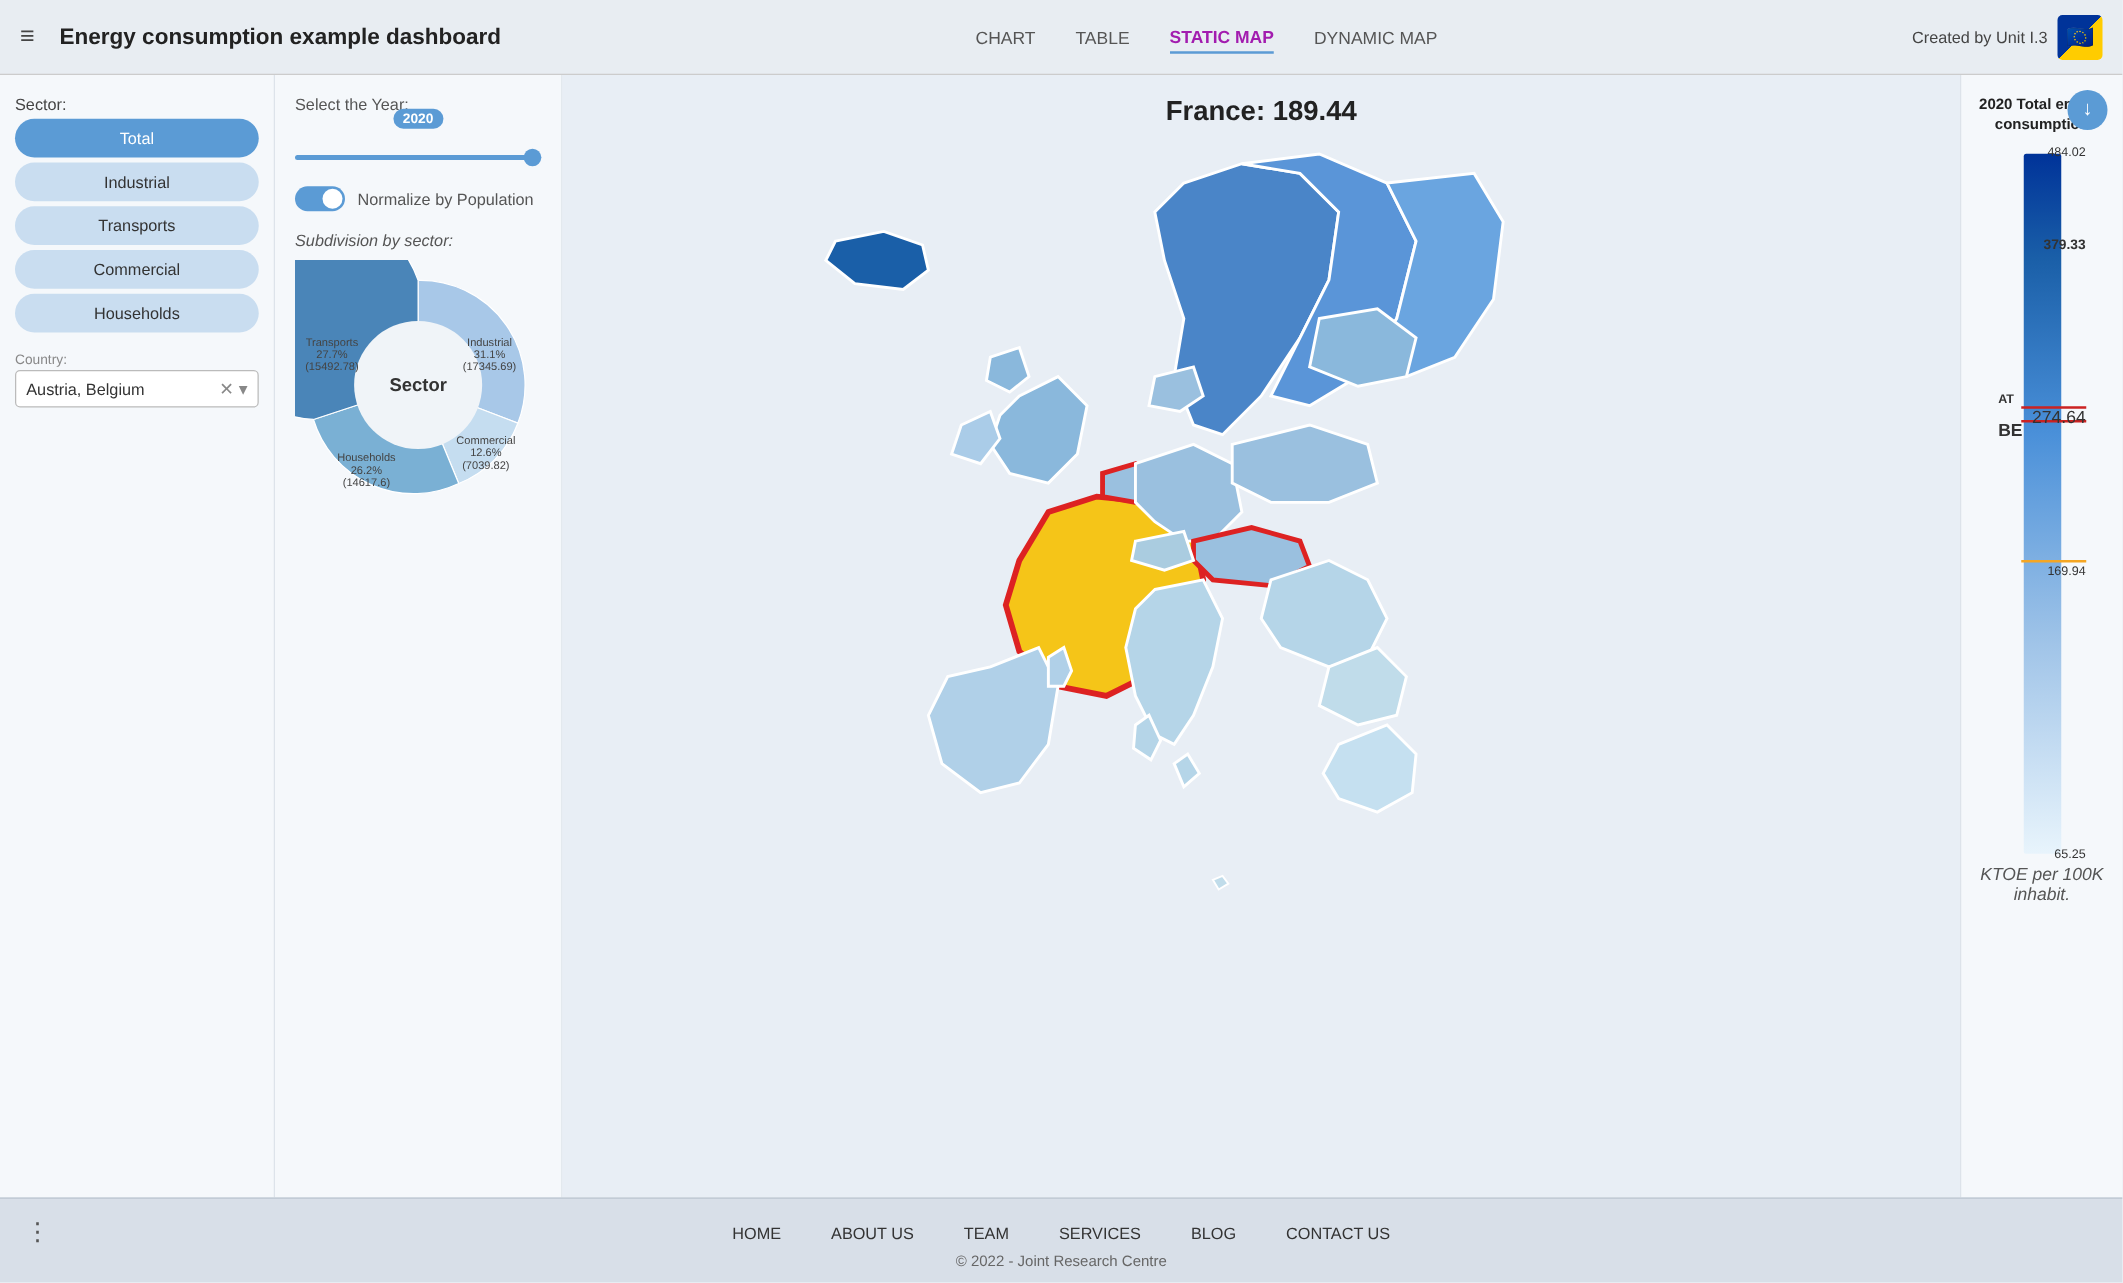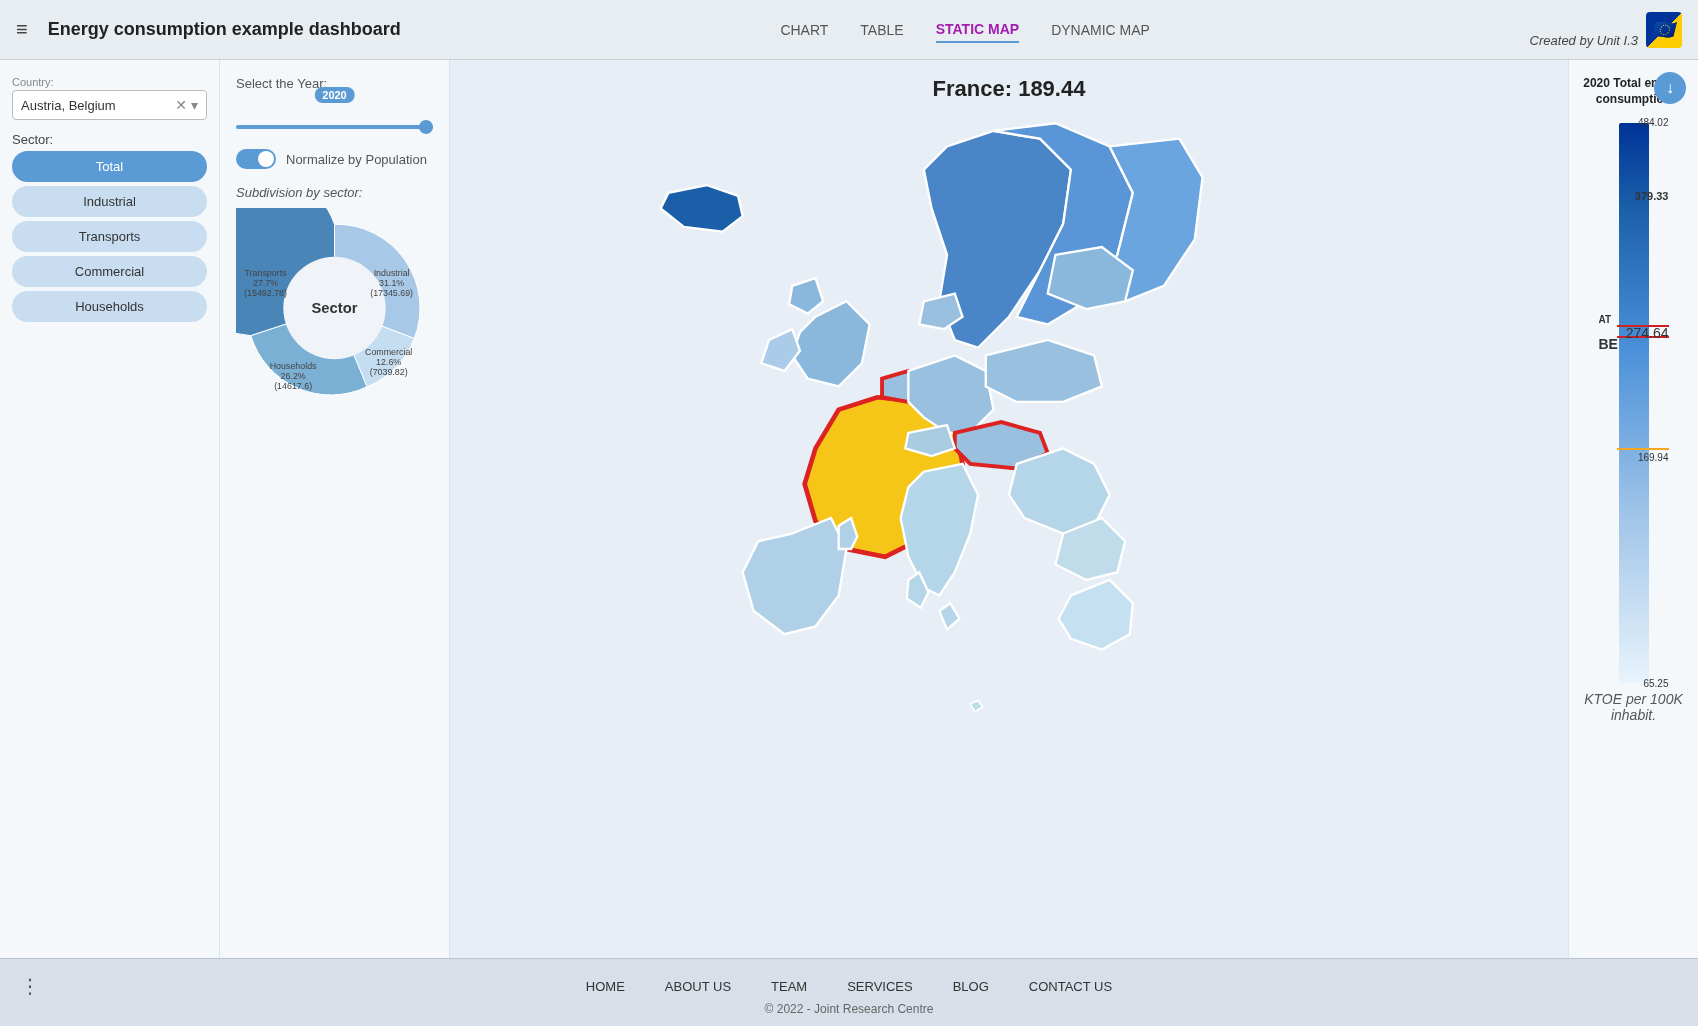--- a/index.html
+++ b/index.html
@@ -13,21 +13,21 @@
       align-items: center;
       padding: 0 16px;
       height: 60px;
       justify-content: space-between;
     }
     .header-left { display: flex; align-items: center; gap: 12px; }
     .header-title { font-size: 18px; font-weight: 600; color: #222; }
     .header-nav { display: flex; gap: 32px; align-items: center; }
     .nav-item { font-size: 14px; color: #555; cursor: pointer; text-decoration: none; padding: 4px 0; }
     .nav-item.active { color: #a21caf; border-bottom: 2px solid #5b9bd5; font-weight: 600; }
-    .header-right { display: flex; align-items: flex-end; gap: 8px; font-style: italic; }
+    .header-right { display: flex; align-items: center; gap: 8px; }
     .created-by { font-size: 13px; color: #444; }
     .eu-logo {
       width: 36px; height: 36px; border-radius: 4px;
       background: linear-gradient(135deg, #003399 50%, #ffcc00 50%);
       display: flex; align-items: center; justify-content: center;
       font-size: 18px;
     }
     .hamburger { font-size: 20px; color: #444; cursor: pointer; margin-right: 8px; }
 
     
@@ -156,33 +156,33 @@
   <div class="header-right">
     <span class="created-by">Created by Unit I.3</span>
     <div class="eu-logo">🇪🇺</div>
   </div>
 </div>
 
 <div class="main">
 
   <div class="sidebar">
     <div>
-      <div class="country-label">Country:</div>
-      <div class="country-select">
-        <span class="country-select-text">Austria, Belgium</span>
-        <span class="country-select-icons">✕ ▾</span>
-      </div>
-    </div>
-    <div>
       <div class="sector-label">Sector:</div>
       <button class="sector-btn active">Total</button>
       <button class="sector-btn inactive">Industrial</button>
       <button class="sector-btn inactive">Transports</button>
       <button class="sector-btn inactive">Commercial</button>
       <button class="sector-btn inactive">Households</button>
+    </div>
+    <div>
+      <div class="country-label">Country:</div>
+      <div class="country-select">
+        <span class="country-select-text">Austria, Belgium</span>
+        <span class="country-select-icons">✕ ▾</span>
+      </div>
     </div>
   </div>
 
   <div class="controls-and-map">
 
     <div class="controls-panel">
       <div>
         <div class="year-label">Select the Year:</div>
         <div class="year-slider-container">
           <div class="year-bubble">2020</div>

